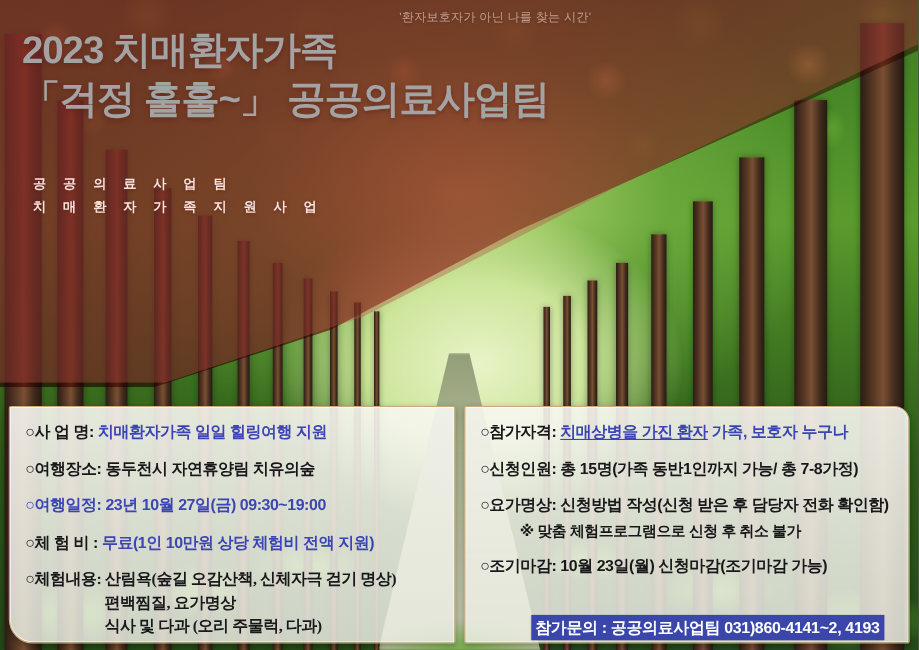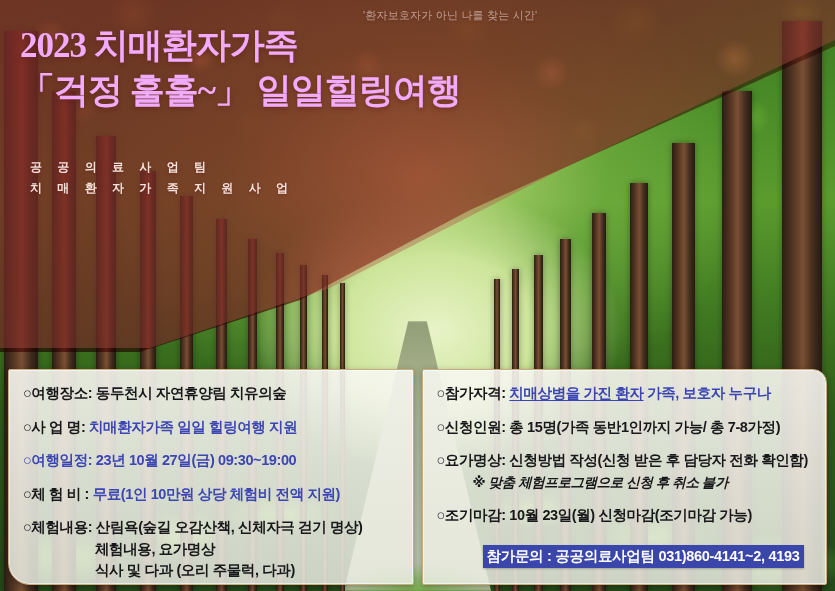--- a/index.html
+++ b/index.html
@@ -84,24 +84,23 @@
   }
 
   
   .kicker{
     position:absolute;left:363px;top:8px;
     font-size:11px;color:rgba(255,240,232,.55);letter-spacing:.2px;white-space:nowrap;
     text-shadow:0 1px 2px rgba(90,30,24,.5);
   }
   .title{
     position:absolute;left:20px;top:24px;width:520px;
-    color:#f0abfc;font-size:35px;line-height:1.28;font-weight:bold;
+    color:#a3a3a3;font-size:35px;line-height:1.28;font-weight:bold;
     letter-spacing:-1px;
     text-shadow:0 2px 5px rgba(96,28,24,.55);
-    font-family:Liberation Serif, serif;
   }
   .title .l2{display:block;}
 
   .org{
     position:absolute;left:30px;top:157px;
     color:#f6e2db;font-size:12px;line-height:1.75;letter-spacing:6px;font-weight:bold;
     text-shadow:0 1px 3px rgba(100,34,28,.6);
   }
 
   
@@ -117,32 +116,32 @@
     padding:14px 10px 10px 14px;
     box-sizing:border-box;
   }
   .panel.left{ border-radius:2px 2px 2px 22px; }
   .panel.right{ border-radius:2px 14px 2px 2px; }
 
   .row{
     font-size:14.5px;line-height:1.35;color:#18181a;font-weight:bold;
     margin-bottom:14px;white-space:nowrap;letter-spacing:-.4px;
   }
-  .row:last-child{margin-bottom:0;}
+  .row:last-child{margin-bottom:0;font-family:Liberation Serif, serif;}
   .row .mark{font-weight:bold;}
   .row .lbl{color:#18181a;}
   .row .val{color:#18181a;}
   .row .val.blue{color:#3b45b4;}
   .row.blue, .row.blue .lbl, .row.blue .val{color:#3b45b4;}
   .row .val.u{ text-decoration:underline; text-underline-offset:2px; }
   .sub{display:block;margin-top:2px;padding-left:72px;}
-  .note{display:block;margin-top:3px;padding-left:36px;font-size:13.5px;font-style:italic;}
+  .note{display:block;margin-top:3px;padding-left:36px;font-size:13.5px;}
 
   .contact{
-    display:inline-block;margin-left:46px;margin-top:6px;
+    display:inline-block;margin-left:46px;margin-top:20px;
     background:#3b46aa;color:#ffffff;font-weight:bold;font-size:14.5px;
     padding:2px 4px;letter-spacing:-.3px;white-space:nowrap;
     box-shadow:0 1px 2px rgba(0,0,0,.25);
   }
 </style>
 </head>
 <body>
 
 <div class="poster">
 
@@ -175,56 +174,56 @@
     </div>
   </div>
 
   <div class="band"></div>
   <div class="band2"></div>
 
   <div class="kicker">'환자보호자가 아닌 나를 찾는 시간'</div>
 
   <div class="title">
     <span class="l1">2023 치매환자가족</span>
-    <span class="l2">「걱정 훌훌~」 일일힐링여행</span>
+    <span class="l2">「걱정 훌훌~」 공공의료사업팀</span>
   </div>
 
   <div class="org">
     <span>공 공 의 료 사 업 팀</span><br>
     <span>치 매 환 자 가 족 지 원 사 업</span>
   </div>
 
   <div class="panels">
 
     <div class="panel left">
 
       <div class="row">
+        <span class="mark">○</span><span class="lbl">사 업 명:</span>
+        <span class="val blue">치매환자가족 일일 힐링여행 지원</span>
+      </div>
+
+      <div class="row">
         <span class="mark">○</span><span class="lbl">여행장소:</span>
         <span class="val">동두천시 자연휴양림 치유의숲</span>
-      </div>
-
-      <div class="row">
-        <span class="mark">○</span><span class="lbl">사 업 명:</span>
-        <span class="val blue">치매환자가족 일일 힐링여행 지원</span>
       </div>
 
       <div class="row blue">
         <span class="mark">○</span><span class="lbl">여행일정:</span>
         <span class="val">23년 10월 27일(금) 09:30~19:00</span>
       </div>
 
       <div class="row">
         <span class="mark">○</span><span class="lbl">체 험 비 :</span>
         <span class="val blue">무료(1인 10만원 상당 체험비 전액 지원)</span>
       </div>
 
       <div class="row">
         <span class="mark">○</span><span class="lbl">체험내용:</span>
         <span class="val">산림욕(숲길 오감산책, 신체자극 걷기 명상)</span>
-        <span class="sub">체험내용, 요가명상</span>
+        <span class="sub">편백찜질, 요가명상</span>
         <span class="sub">식사 및 다과 (오리 주물럭, 다과)</span>
       </div>
 
     </div>
 
     <div class="panel right">
 
       <div class="row">
         <span class="mark">○</span><span class="lbl">참가자격:</span>
         <span class="val blue u">치매상병을 가진 환자</span><span class="val blue"> 가족, 보호자 누구나</span>

